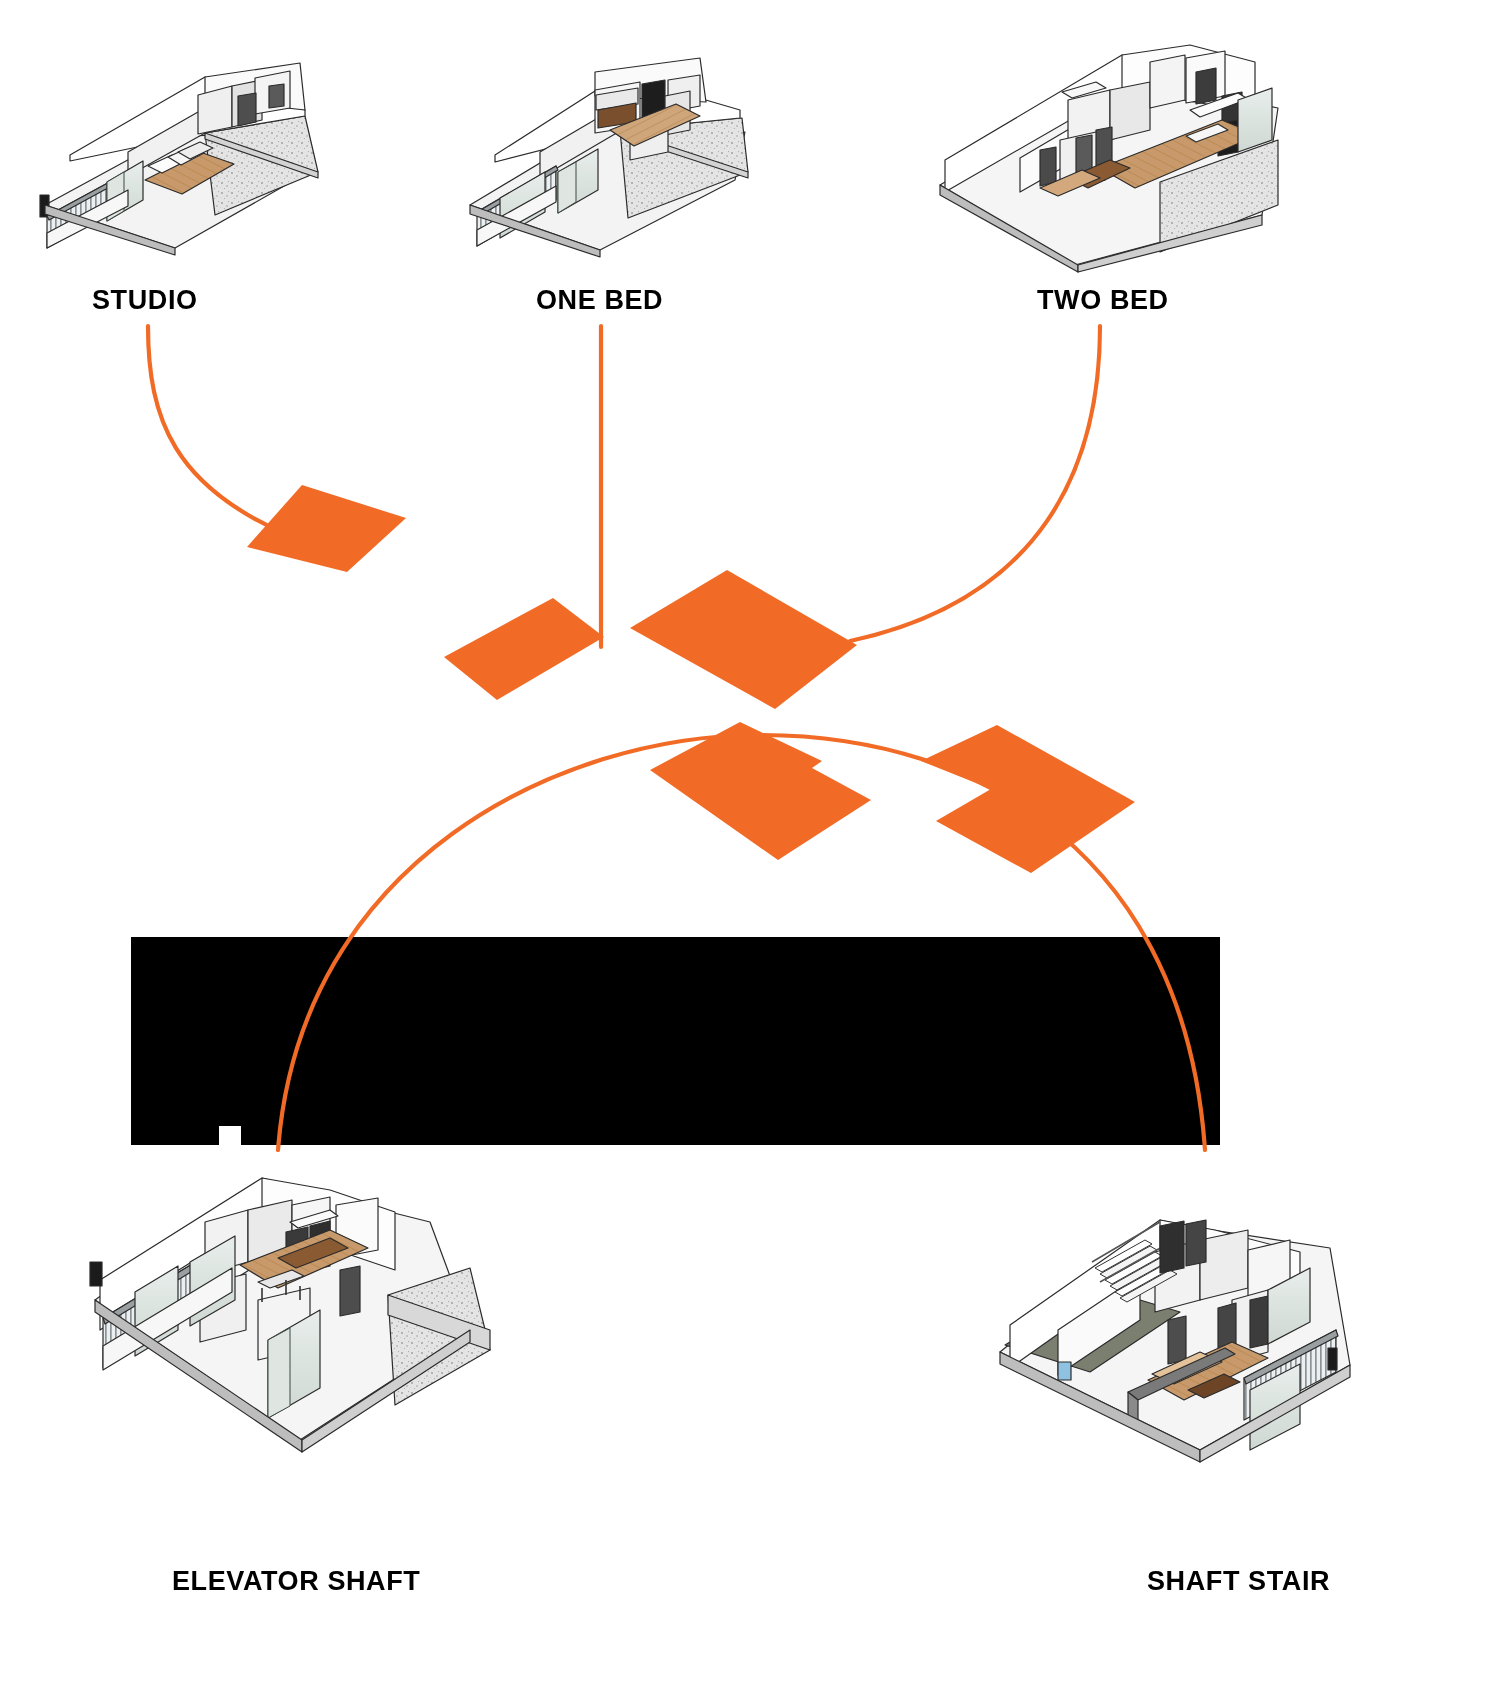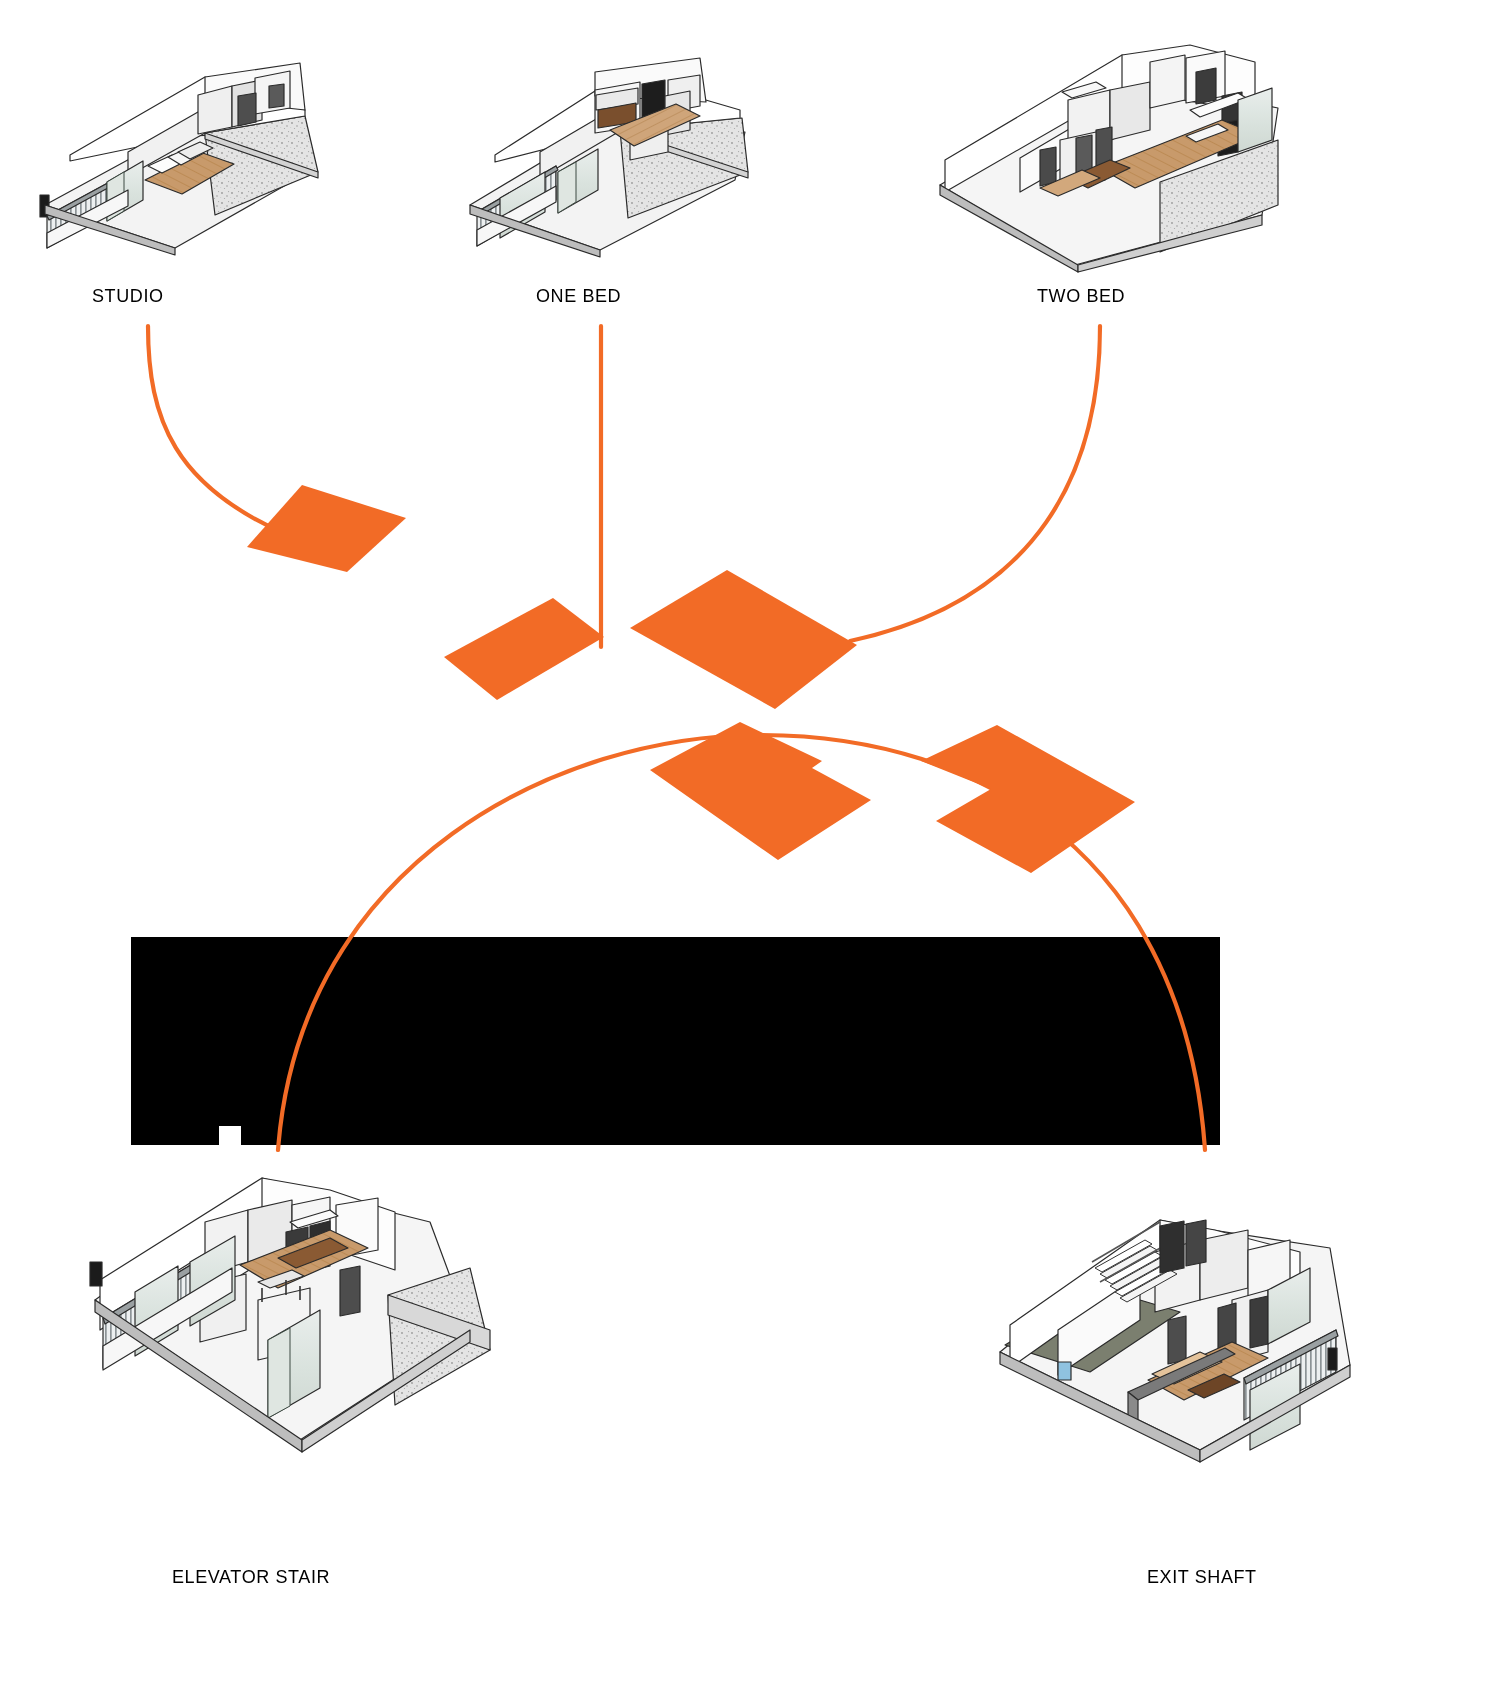--- a/index.html
+++ b/index.html
@@ -8,22 +8,22 @@
     width:1500px;height:1701px;position:relative;overflow:hidden;
     font-family:"Liberation Sans","DejaVu Sans",sans-serif;
     -webkit-font-smoothing:antialiased;
   }
   #stage{position:absolute;inset:0;width:1500px;height:1701px;}
   #stage svg{position:absolute;top:0;left:0;width:1500px;height:1701px;}
 
   .unit-label{
     position:absolute;
     font-family:"Liberation Sans","DejaVu Sans",sans-serif;
-    font-weight:normal;
-    font-size:18px;
+    font-weight:bold;
+    font-size:27px;
     letter-spacing:0.6px;
     color:#000000;
     white-space:nowrap;
     line-height:1;
   }
   .lbl-studio  {left:92px;  top:287px;}
   .lbl-onebed  {left:536px; top:287px;}
   .lbl-twobed  {left:1037px;top:287px;}
   .lbl-elev    {left:172px; top:1568px;}
   .lbl-stair   {left:1147px;top:1568px;}
@@ -310,17 +310,17 @@
     <polygon points="1350,1365 1350,1377 1200,1462 1200,1450" fill="#cfcfcf"></polygon>
   </g>
 </svg>
 
 <div class="unit-label lbl-studio">STUDIO</div>
 
 <div class="unit-label lbl-onebed">ONE BED</div>
 
 <div class="unit-label lbl-twobed">TWO BED</div>
 
-<div class="unit-label lbl-elev">ELEVATOR STAIR</div>
-
-<div class="unit-label lbl-stair">EXIT SHAFT</div>
+<div class="unit-label lbl-elev">ELEVATOR SHAFT</div>
+
+<div class="unit-label lbl-stair">SHAFT STAIR</div>
 
 </div>
 
 </body></html>

